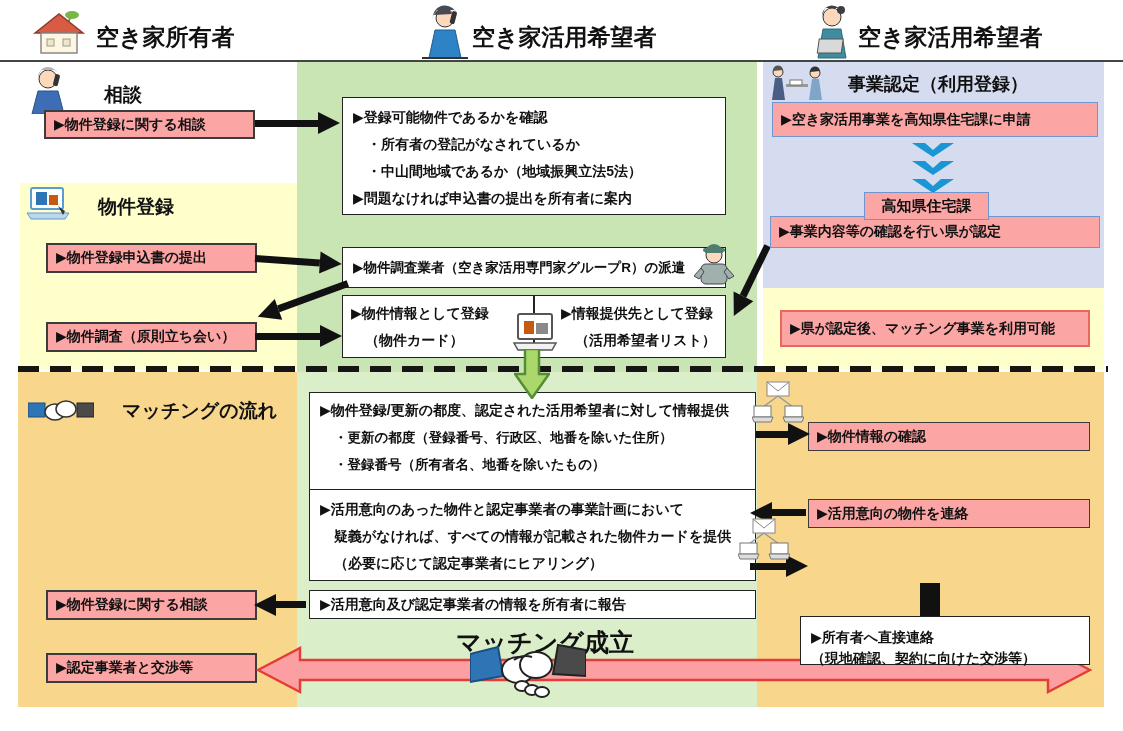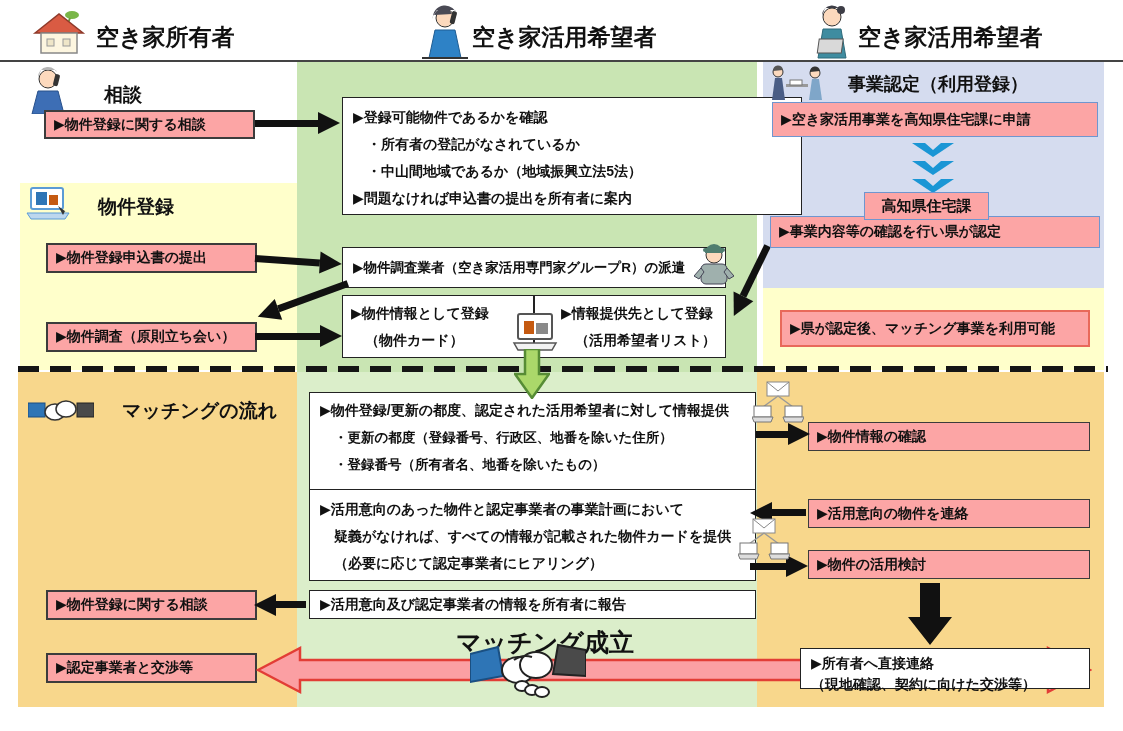--- a/index.html
+++ b/index.html
@@ -107,21 +107,21 @@
   <div class="sec-label" style="left:102px;top:398px;">マッチングの流れ</div>
 
   <div class="box" style="left:46px;top:590px;width:211px;height:30px;">
     <span>▶物件登録に関する相談</span>
   </div>
 
   <div class="box" style="left:46px;top:653px;width:211px;height:30px;">
     <span>▶認定事業者と交渉等</span>
   </div>
 
-  <div class="mbox" style="left:342px;top:97px;width:460px;height:118px;padding-top:6px;">
+  <div class="mbox" style="left:342px;top:97px;width:384px;height:118px;padding-top:6px;">
     <div class="ln">▶登録可能物件であるかを確認</div>
     <div class="ln sub">・所有者の登記がなされているか</div>
     <div class="ln sub">・中山間地域であるか（地域振興立法5法）</div>
     <div class="ln">▶問題なければ申込書の提出を所有者に案内</div>
   </div>
 
   <div class="mbox" style="left:342px;top:247px;width:384px;height:41px;display:flex;align-items:center;font-size:13.5px;">
     <span>▶物件調査業者（空き家活用専門家グループR）の派遣</span>
   </div>
   <svg class="abs" style="left:694px;top:242px;" width="40" height="44" viewBox="0 0 40 44">
@@ -229,25 +229,22 @@
     <rect x="15" y="1" width="22" height="14" fill="#fff" stroke="#888"></rect>
     <polyline points="15,1 26,10 37,1" fill="none" stroke="#888"></polyline>
     <line x1="26" y1="15" x2="11" y2="26" stroke="#999" stroke-width="1.5"></line>
     <line x1="26" y1="15" x2="41" y2="26" stroke="#999" stroke-width="1.5"></line>
     <rect x="2" y="25" width="17" height="11" fill="#fff" stroke="#777"></rect>
     <polygon points="0,36 21,36 19,41 2,41" fill="#ddd" stroke="#777"></polygon>
     <rect x="33" y="25" width="17" height="11" fill="#fff" stroke="#777"></rect>
     <polygon points="31,36 52,36 50,41 33,41" fill="#ddd" stroke="#777"></polygon>
   </svg>
 
-  <div class="box" style="left:808px;top:550px;width:282px;height:29px;border-width:1.6px;">
-    <span>▶物件の活用検討</span>
-  </div>
-
-  <div class="mbox" style="left:800px;top:648px;width:290px;height:41px;padding-top:4px;z-index:3;">
+
+  <div class="mbox" style="left:800px;top:616px;width:290px;height:49px;padding-top:10px;z-index:3;">
     <div class="ln" style="line-height:21px;">▶所有者へ直接連絡</div>
     <div class="ln" style="line-height:21px;">（現地確認、契約に向けた交渉等）</div>
   </div>
 
   <div class="arrow" style="left:255px;top:112px;width:85px;">
     <i class="sh"></i>
       <i class="hd"></i>
   </div>
   <div class="arrow" style="left:255px;top:247px;width:87px;transform:rotate(4deg);">
     <i class="sh"></i>

